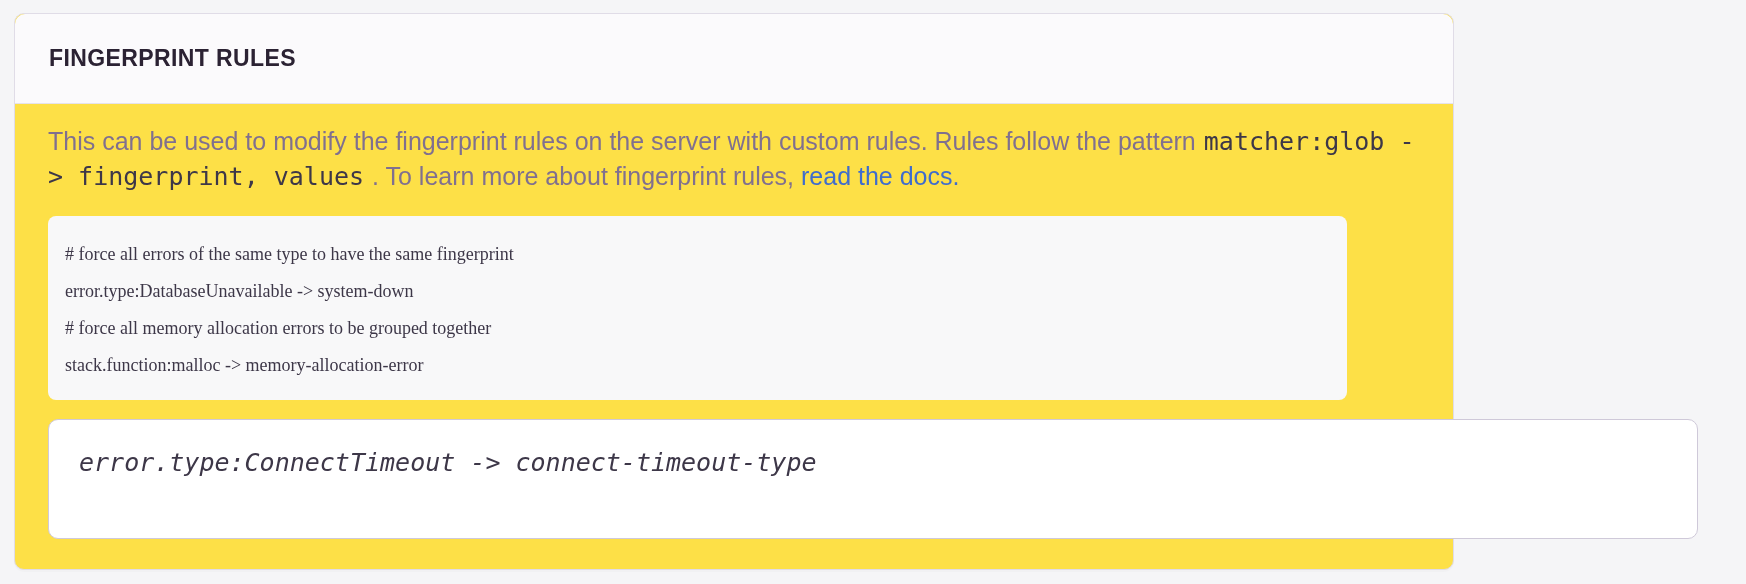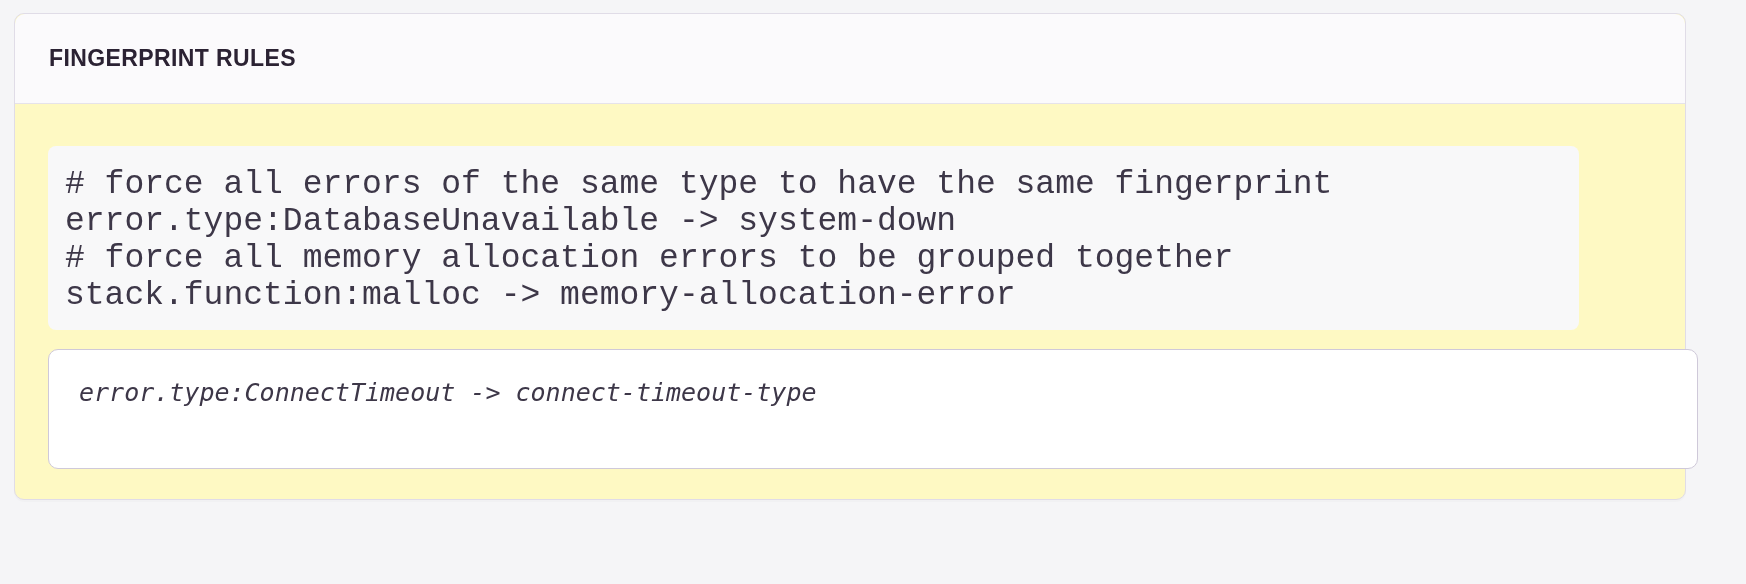--- a/index.html
+++ b/index.html
@@ -7,22 +7,22 @@
     width: 1746px;
     height: 584px;
     background: #f5f5f7;
     font-family: "Liberation Sans", sans-serif;
     overflow: hidden;
   }
   .panel {
     position: absolute;
     left: 14px;
     top: 13px;
-    width: 1672px;
-    background: #fef9c3;
+    width: 1440px;
+    background: #fde047;
     border: 1.5px solid #e0dce7;
     border-radius: 10px;
     box-shadow: 0 2px 1px rgba(43,34,51,0.02);
   }
   .panel-header {
     height: 90px;
     display: flex;
     align-items: center;
     padding: 0 34px;
     background: #fbfafc;
@@ -55,22 +55,22 @@
     color: #3f6ccd;
     text-decoration: none;
     cursor: pointer;
   }
   .example-code {
     margin-top: 22px;
     margin-right: 72px;
     background: #f8f8f9;
     border-radius: 8px;
     padding: 20px 24px 16px 17px;
-    font-family: Liberation Mono, monospace;
-    font-size: 33px;
+    font-family: Liberation Serif, serif;
+    font-size: 18px;
     line-height: 37px;
     color: #3d3748;
     white-space: pre;
     overflow: hidden;
   }
   .rules-textarea {
     display: block;
     margin-top: 19px;
     width: 1650px;
     height: 120px;
@@ -91,20 +91,23 @@
 </head>
 <body>
 
 <section class="panel">
   <header class="panel-header">
     <h2 class="panel-title">FINGERPRINT RULES</h2>
   </header>
 
   <div class="panel-body">
 
+    <p class="field-description">
+      <span>This can be used to modify the fingerprint rules on the server with custom rules. Rules follow the pattern</span><code class="inline-code">matcher:glob -&gt; fingerprint, values</code><span>. To learn more about fingerprint rules, </span><a class="docs-link">read the docs.</a>
+    </p>
 
     <pre class="example-code"># force all errors of the same type to have the same fingerprint
 error.type:DatabaseUnavailable -&gt; system-down
 # force all memory allocation errors to be grouped together
 stack.function:malloc -&gt; memory-allocation-error</pre>
 
     <textarea class="rules-textarea" spellcheck="false" style="">error.type:ConnectTimeout -&gt; connect-timeout-type</textarea>
 
   </div>
 </section>

